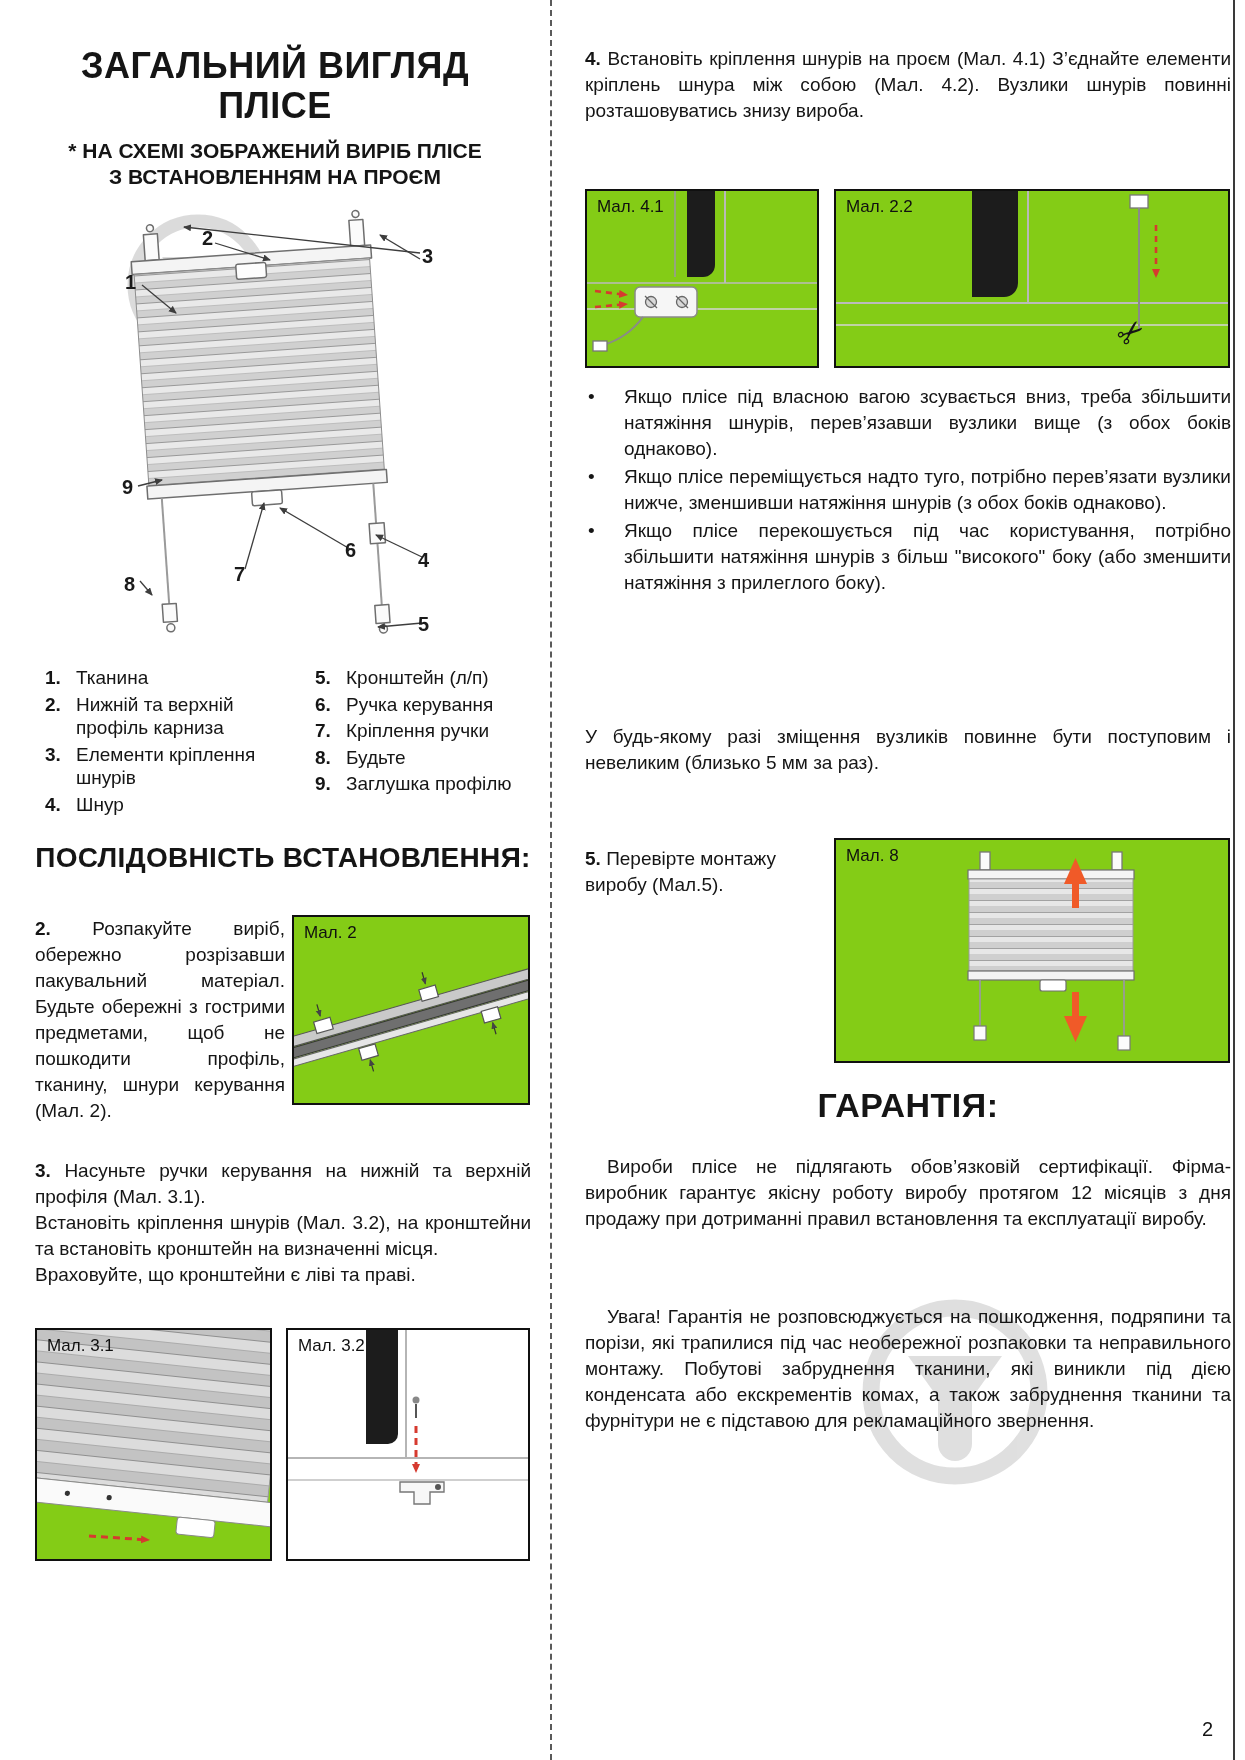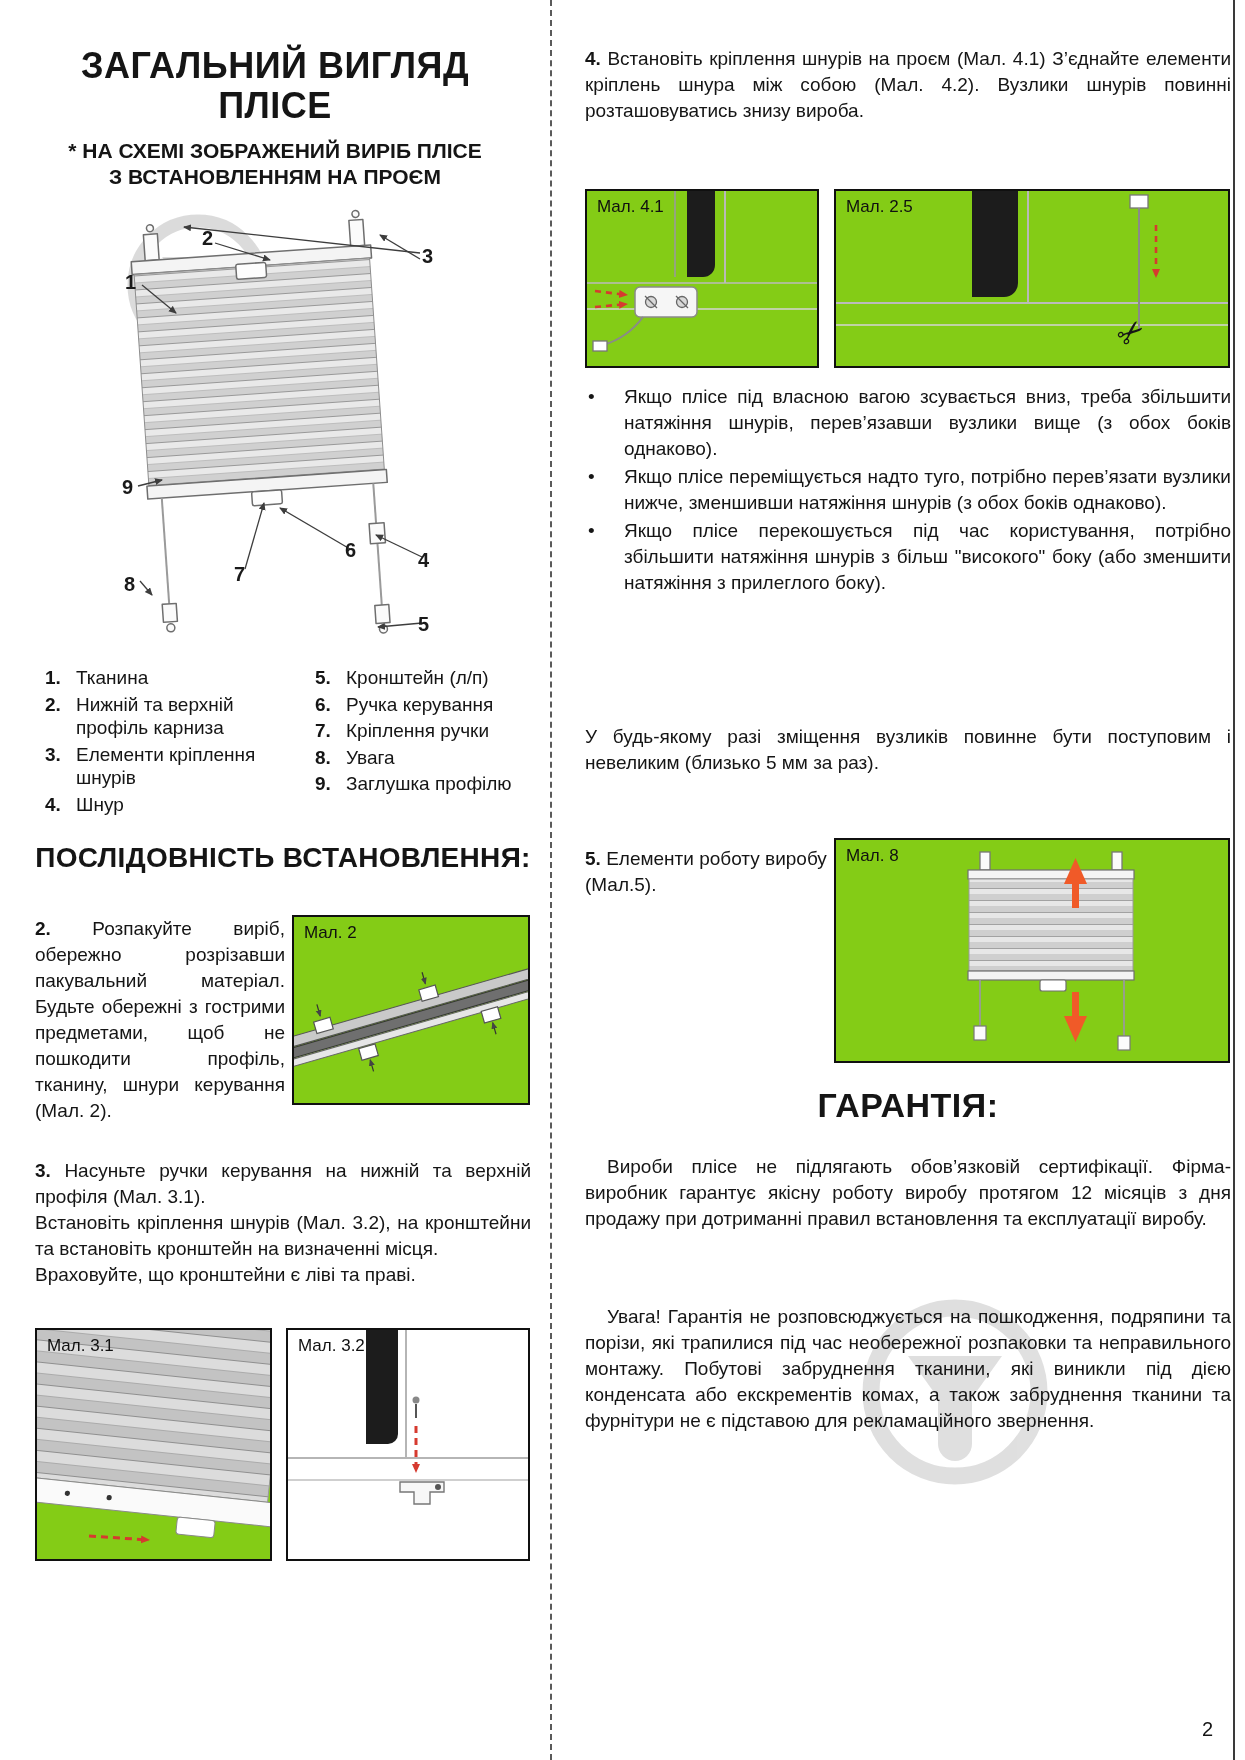--- a/index.html
+++ b/index.html
@@ -137,21 +137,21 @@
   <div class="legend-row">
     <span class="legend-num">6.</span>
     <span>Ручка керування</span>
   </div>
   <div class="legend-row">
     <span class="legend-num">7.</span>
     <span>Кріплення ручки</span>
   </div>
   <div class="legend-row">
     <span class="legend-num">8.</span>
-    <span>Увага</span>
+    <span>Будьте</span>
   </div>
   <div class="legend-row">
     <span class="legend-num">9.</span>
     <span>Заглушка профілю</span>
   </div>
 </div>
 
 <div class="abs center h2" style="left:35px; top:842px; width:496px;">ПОСЛІДОВНІСТЬ ВСТАНОВЛЕННЯ:</div>
 
 <div class="abs body19 just" style="left:35px; top:916px; width:250px;">
@@ -266,21 +266,21 @@
     <line x1="89" y1="105" x2="101" y2="117" stroke="#666666" stroke-width="1.2"></line>
     <g stroke="#d63a2f" stroke-width="2.6" stroke-dasharray="6 5" fill="none">
       <line x1="8" y1="100" x2="40" y2="104" marker-end="url(#arrR3)"></line>
       <line x1="8" y1="116" x2="40" y2="113" marker-end="url(#arrR3)"></line>
     </g>
     <path d="M56 126 C 44 142, 30 150, 16 154" stroke="#8a8a8a" stroke-width="2" fill="none"></path>
     <rect x="6" y="150" width="14" height="10" fill="#ffffff" stroke="#777777" stroke-width="1.3"></rect>
   </svg>
 </div>
 <div class="abs figbox" style="left:834px; top:189px; width:396px; height:179px;">
-  <div class="figlabel">Мал. 2.5</div>
+  <div class="figlabel">Мал. 2.2</div>
   <svg class="figsvg" width="392" height="175" viewBox="0 0 392 175">
     <defs>
       <marker id="arrR4" markerWidth="10" markerHeight="10" refX="8" refY="4" orient="auto" markerUnits="userSpaceOnUse">
           <path d="M0,0 L9,4 L0,8 Z" fill="#d63a2f"></path>
         </marker>
     </defs>
     <path d="M136 0 h46 v92 a14 14 0 0 1 -14 14 h-32 z" fill="#1c1c1c"></path>
     <line x1="192" y1="0" x2="192" y2="112" stroke="#b9b9b9" stroke-width="2"></line>
     <line x1="0" y1="112" x2="392" y2="112" stroke="#bbbbbb" stroke-width="1.8"></line>
     <line x1="0" y1="134" x2="392" y2="134" stroke="#d5d5d5" stroke-width="1.4"></line>
@@ -306,21 +306,21 @@
     <span class="bullet-mark">•</span>
     <div class="bullet-text just">Якщо плісе перекошується під час користування, потрібно збільшити натяжіння шнурів з більш "високого" боку (або зменшити натяжіння з прилеглого боку).</div>
   </div>
 </div>
 
 <div class="abs body19" style="left:585px; top:724px; width:646px;">
   <div class="just">У будь-якому разі зміщення вузликів повинне бути поступовим і невеликим (близько 5 мм за раз).</div>
 </div>
 
 <div class="abs body19" style="left:585px; top:846px; width:242px;">
-  <span class="bnum">5.</span><span> Елементи роботу виробу (Мал.5).</span>
+  <span class="bnum">5.</span><span> Перевірте монтажу виробу (Мал.5).</span>
 </div>
 <div class="abs figbox" style="left:834px; top:838px; width:396px; height:225px;">
   <div class="figlabel">Мал. 8</div>
   <svg class="figsvg" width="392" height="221" viewBox="0 0 392 221">
     <defs>
       <pattern id="pleatC" width="12" height="12" patternUnits="userSpaceOnUse">
         <rect width="12" height="12" fill="#e7e7e7"></rect>
         <rect y="6" width="12" height="6" fill="#cfcfcf"></rect>
         <line x1="0" y1="0.5" x2="12" y2="0.5" stroke="#9a9a9a" stroke-width="0.9"></line>
       </pattern>

